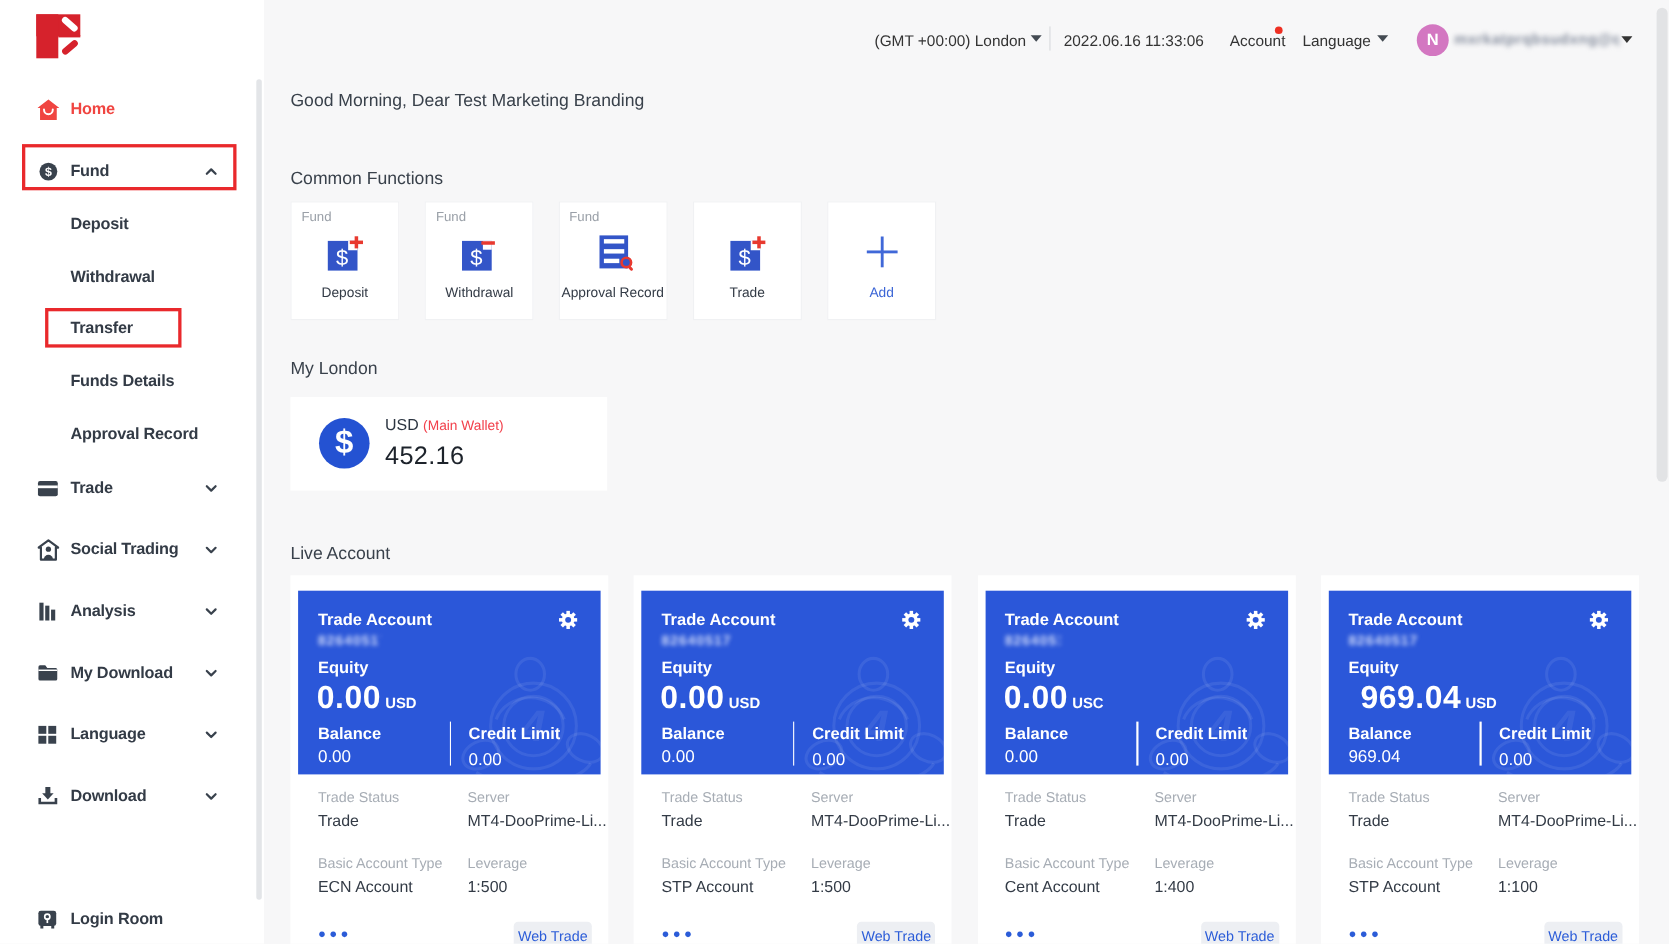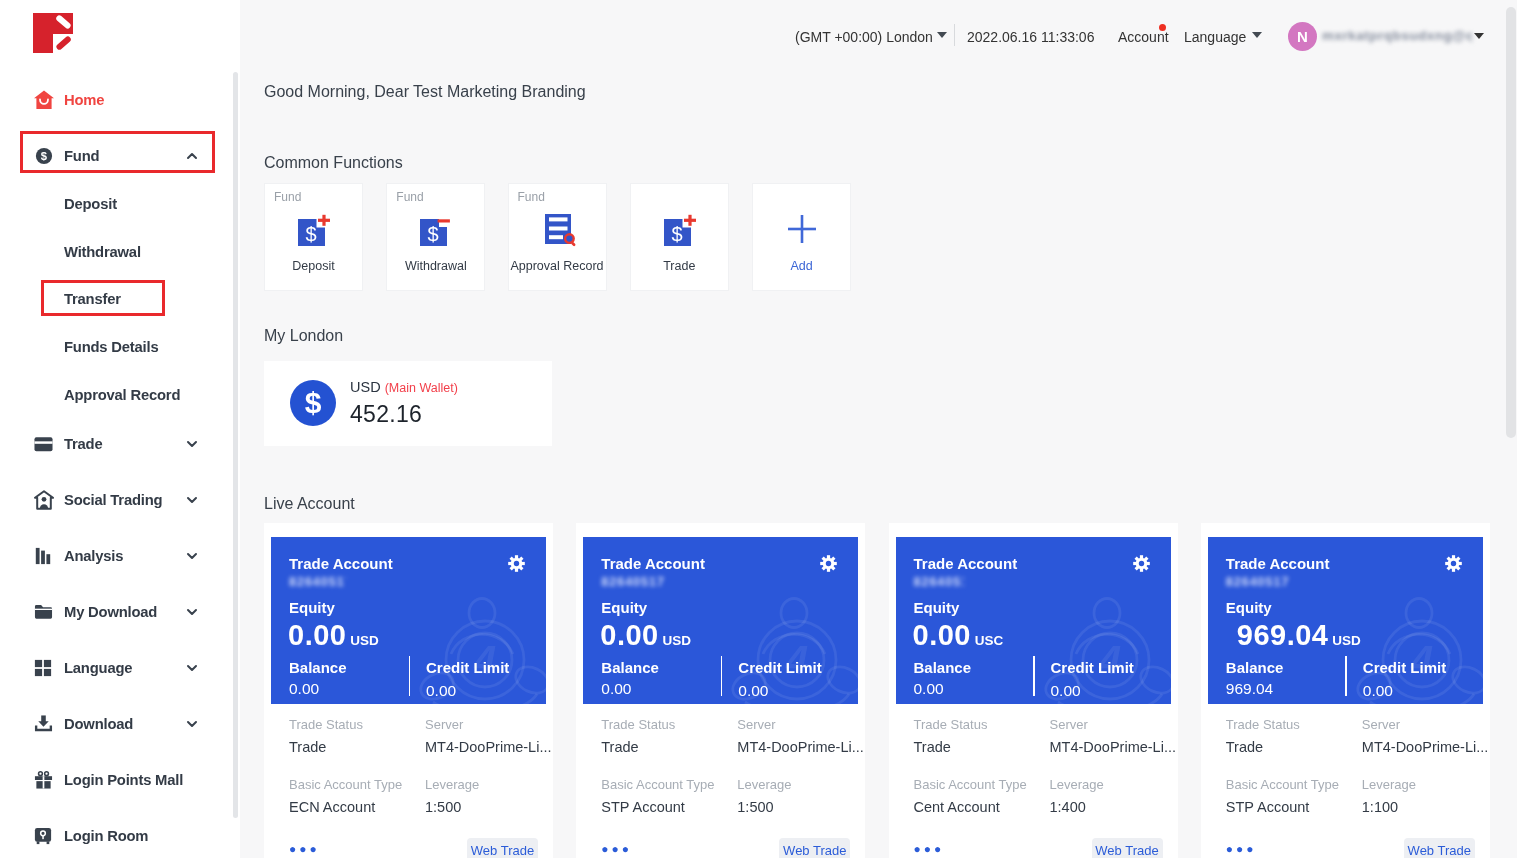--- a/index.html
+++ b/index.html
@@ -156,30 +156,20 @@
         <rect x="7.6" y="1" width="4.8" height="7" fill="#39424d"></rect>
         <path d="M4.5 7 L15.5 7 L10 13 Z" fill="#39424d"></path>
         <path d="M1 11.5 L1 17.5 L19 17.5 L19 11.5 L16.5 11.5 L16.5 15 L3.5 15 L3.5 11.5 Z" fill="#39424d"></path>
       </svg>
     <span class="lbl">Download</span>
     <svg class="chev" viewBox="0 0 12 12">
         <polyline points="2,4 6,8 10,4" fill="none" stroke="#39424d" stroke-width="2" stroke-linecap="round" stroke-linejoin="round"></polyline>
       </svg>
   </div>
 
-  <div class="mi" style="top:768px;">
-    <svg class="ic" viewBox="0 0 20 20" style="width:19px;height:19px;">
-        <circle cx="6.8" cy="3.4" r="2" fill="none" stroke="#39424d" stroke-width="1.6"></circle>
-        <circle cx="13.2" cy="3.4" r="2" fill="none" stroke="#39424d" stroke-width="1.6"></circle>
-        <rect x="1" y="6" width="18" height="4" fill="#39424d"></rect>
-        <rect x="2.5" y="11.2" width="15" height="7.8" fill="#39424d"></rect>
-        <rect x="9.1" y="6" width="1.8" height="13" fill="#fff"></rect>
-      </svg>
-    <span class="lbl">Login Points Mall</span>
-  </div>
 
   <div class="mi" style="top:824px;">
     <svg class="ic" viewBox="0 0 20 20" style="width:18px;height:18px;">
         <rect x="1" y="1" width="18" height="15.5" rx="2.5" fill="#39424d"></rect>
         <rect x="3" y="16" width="3" height="3" fill="#39424d"></rect>
         <rect x="14" y="16" width="3" height="3" fill="#39424d"></rect>
         <circle cx="10" cy="7" r="2.6" fill="none" stroke="#fff" stroke-width="1.7"></circle>
         <rect x="9.2" y="9" width="1.7" height="4.5" fill="#fff"></rect>
       </svg>
     <span class="lbl">Login Room</span>

